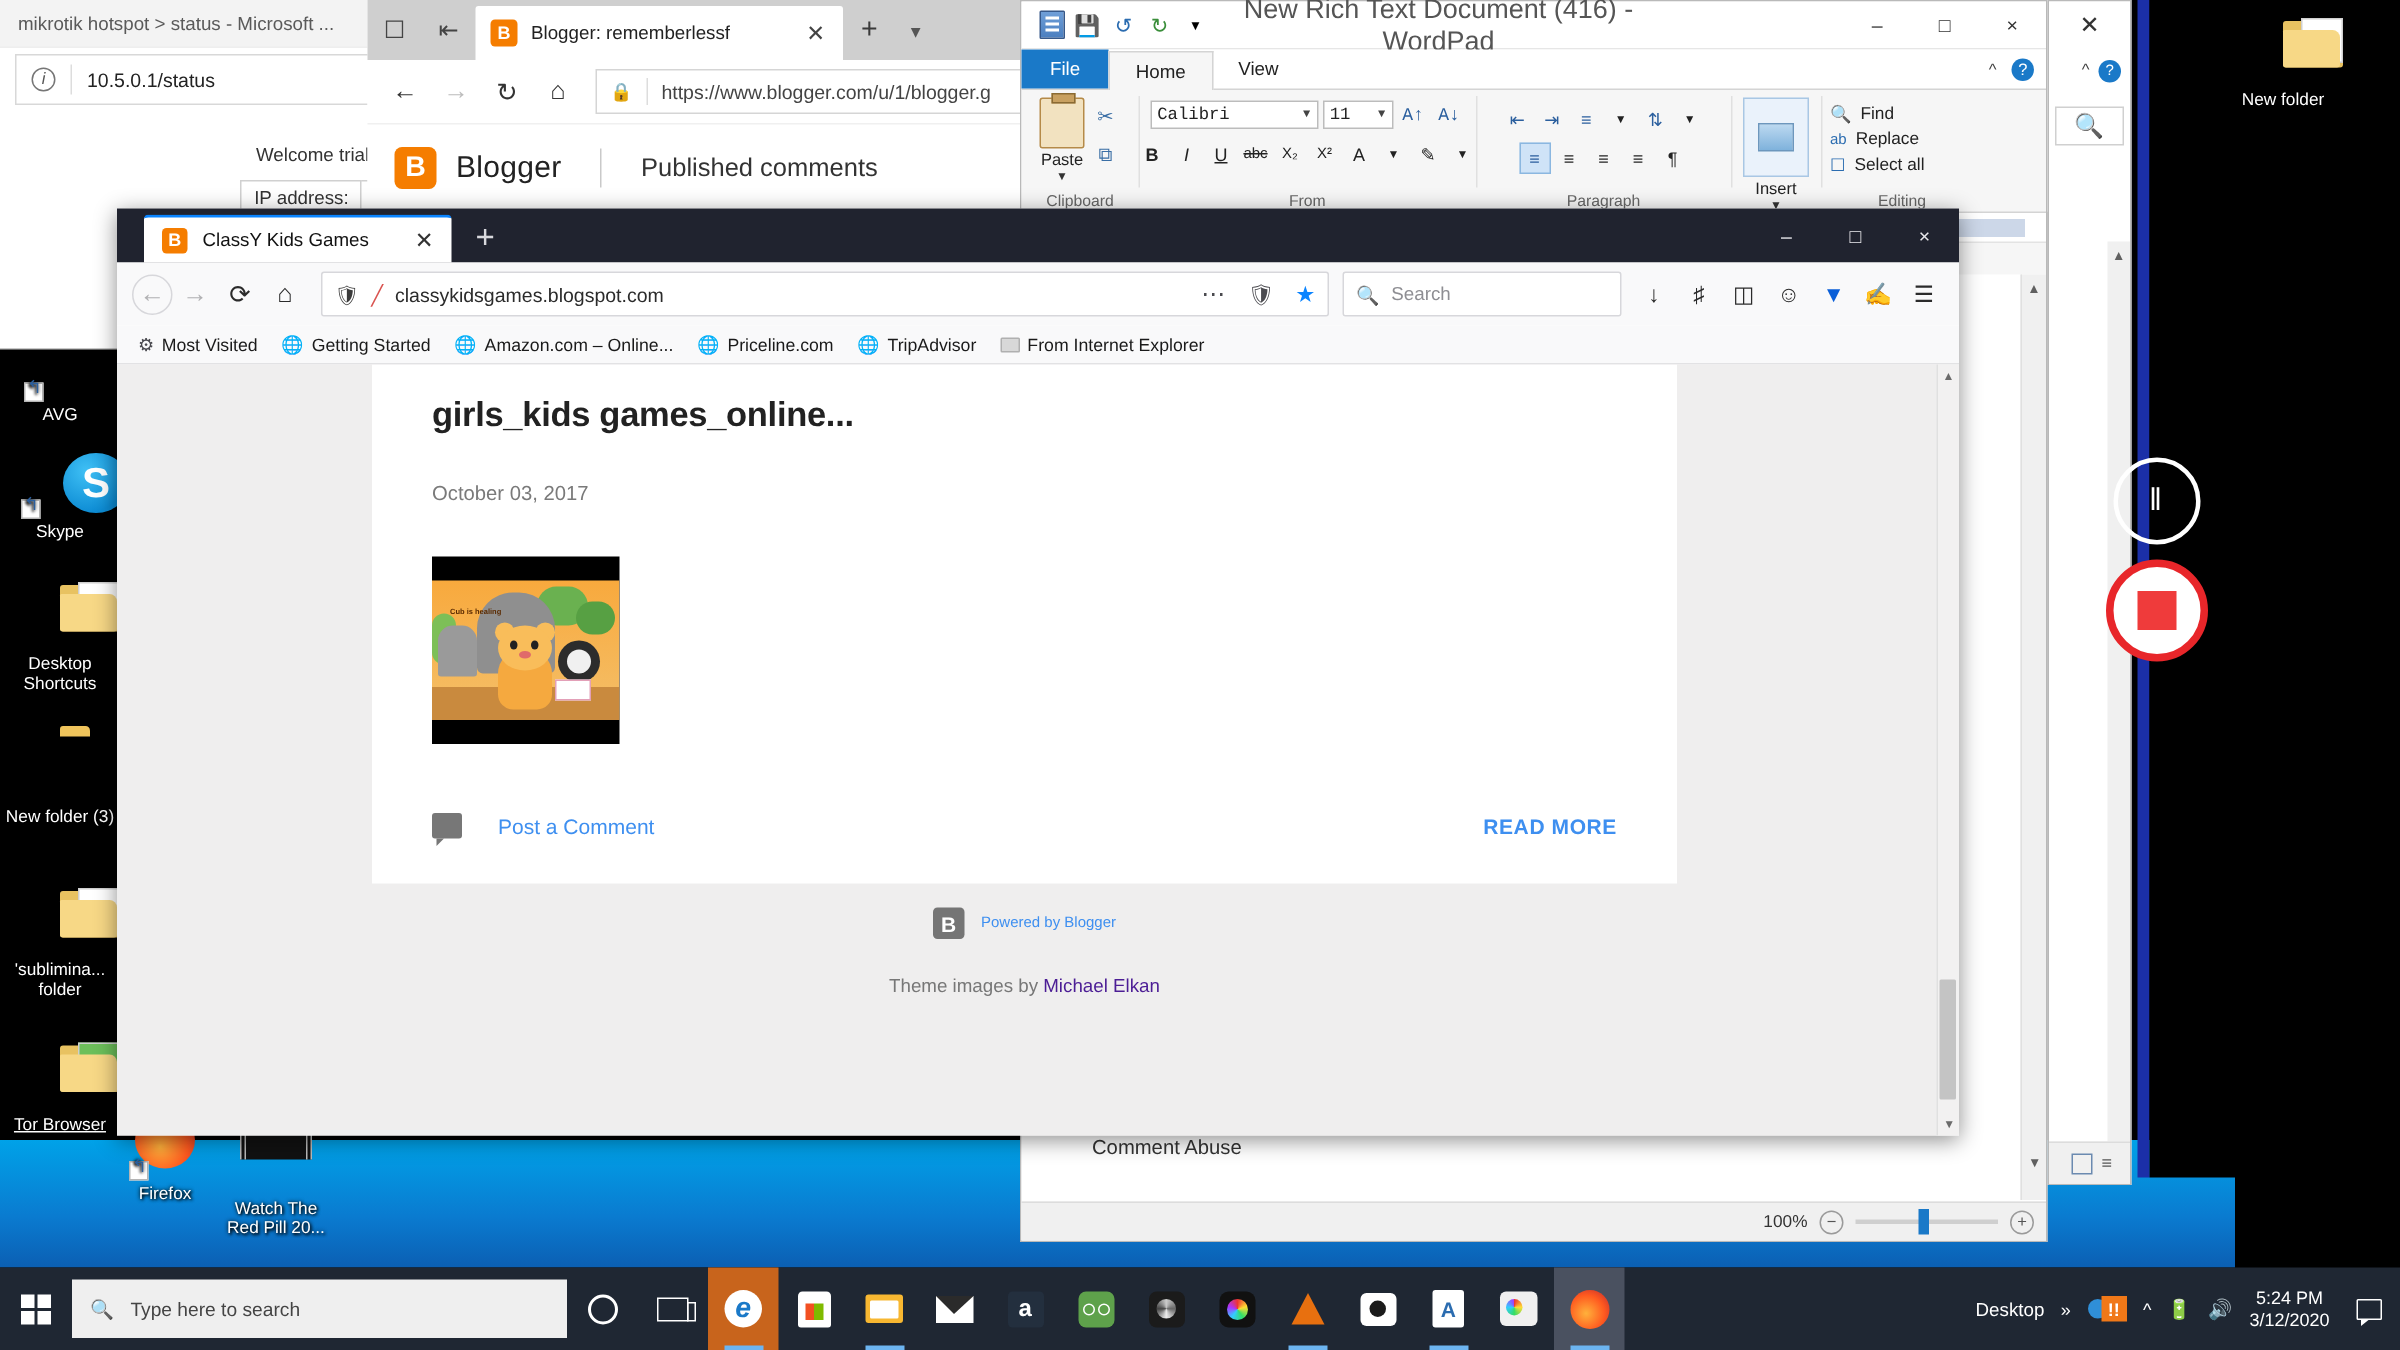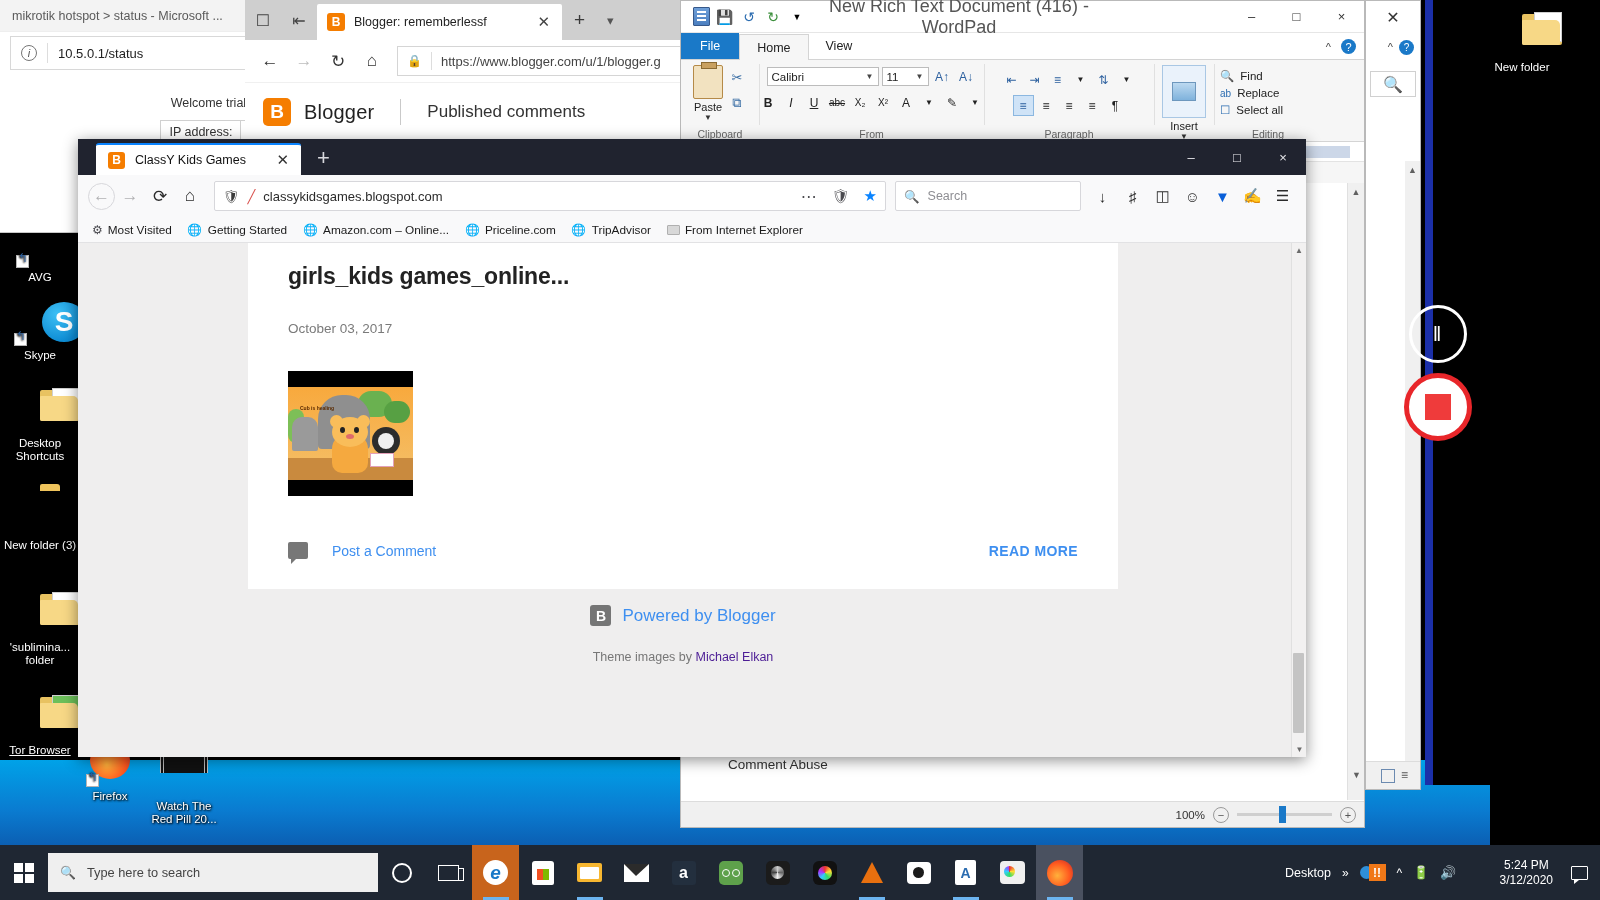--- a/index.html
+++ b/index.html
@@ -141,21 +141,21 @@
   .wp-help{width:15px;height:15px;border-radius:50%;background:#1a79c8;color:#fff;font-size:11px;
      display:flex;align-items:center;justify-content:center;}
   #wp-ribbon { height:82px; background:#f6f6f6; display:flex; position:relative; border-bottom:1px solid #d4d4d4;}
   .rb-group { display:flex; flex-direction:column; align-items:center; padding:3px 6px 0; position:relative;}
   .rb-group + .rb-group::before{content:"";position:absolute;left:0;top:4px;bottom:16px;width:1px;background:#e0e0e0;}
   .rb-label{ position:absolute;bottom:1px;left:0;right:0;text-align:center;font-size:10.5px;color:#666;}
   .paste-ico { width:30px;height:34px;background:#f2e2c0;border:1px solid #b58a48;border-radius:2px;position:relative;margin-top:2px;}
   .paste-ico::before{content:"";position:absolute;left:7px;top:-4px;width:14px;height:5px;background:#c8a060;border:1px solid #8a6a33;}
   .paste-lbl{font-size:11px;color:#222;margin-top:2px;}
   .mini-ico{width:20px;height:20px;display:flex;align-items:center;justify-content:center;font-size:13px;color:#3a6ea5;}
-  .fontrow{display:flex;align-items:center;gap:3px;margin-top:3px;}
+  .fontrow{display:flex;align-items:center;gap:3px;margin-top:3px;font-family:Liberation Mono, monospace;}
   .fontbox{height:19px;border:1px solid #bcbcbc;background:#fff;font-size:11.5px;color:#222;
      display:flex;align-items:center;padding:0 4px;}
   .fontbox .caret{margin-left:auto;padding-left:6px;font-size:8px;color:#444;}
   .fmtrow{display:flex;align-items:center;gap:2px;margin-top:5px;}
   .fbtn{width:21px;height:21px;display:flex;align-items:center;justify-content:center;font-size:12px;color:#222;}
   .fbtn.blue{color:#2b5f9e;}
   .align-active{background:#cfe3f7;border:1px solid #8bb7e0;}
   .ins-box{width:44px;height:56px;border:1px solid #a9c7e4;background:#eaf2fb;display:flex;
      flex-direction:column;align-items:center;justify-content:center;margin-top:2px;}
   .ins-pic{width:24px;height:19px;background:linear-gradient(#bcd9f0,#7fb2dc);border:1px solid #6d97bd;}
@@ -251,21 +251,21 @@
   .th-card{position:absolute;left:82px;top:82px;width:24px;height:14px;background:#fff;border:1px solid #e3a0b8;}
   #post-actions{ display:flex; align-items:center; margin-top:46px;}
   .comment-ico{ width:20px;height:17px;background:#777;border-radius:2px;position:relative;}
   .comment-ico::after{content:"";position:absolute;left:3px;bottom:-5px;border-left:5px solid #777;border-bottom:5px solid transparent;}
   #post-comment{ font-size:14px; color:#3e8ff0; margin-left:24px;}
   #read-more{ margin-left:auto; font-size:14px; font-weight:bold; color:#3e8ff0; letter-spacing:.4px;}
   #more-posts{ text-align:center; margin-top:54px; font-size:13.5px; font-weight:bold; color:#3e8ff0; letter-spacing:.5px;}
   #powered{ display:flex; align-items:center; justify-content:center; margin-top:50px; gap:11px;}
   .pw-ico{width:21px;height:21px;background:#757575;border-radius:3px;color:#fff;font-weight:bold;font-size:14px;
     display:flex;align-items:center;justify-content:center;}
-  #powered .pw-txt{ font-size:17px; color:#3e8ff0;}
+  #powered .pw-txt{ font-size:10px; color:#3e8ff0;}
   #theme-credit{ text-align:center; margin-top:24px; font-size:12.5px; color:#777;}
   #theme-credit a{ color:#4c1d95; text-decoration:none;}
 
   
   #report-abuse { position:absolute; left:728px; top:757px; font-size:13.5px; color:#333; }
 
   
   .rec-pause{ position:absolute; left:1409px; top:305px; width:58px;height:58px;border:3px solid #fff;
      border-radius:50%; display:flex;align-items:center;justify-content:center;}
   .rec-pause span{ color:#fff; font-size:21px; letter-spacing:2px;}
@@ -281,21 +281,21 @@
   .winlogo i{background:#fff;display:block;}
   #tb-search{ width:330px;height:39px;background:#efefef;display:flex;align-items:center;padding:0 12px;
      gap:11px; font-size:12.8px; color:#444;}
   .tb-ico{ width:47px;height:55px;display:flex;align-items:center;justify-content:center;color:#fff;}
   .tb-ico.active{ background:#c8641c; }
   .tb-ico.open::after{ content:""; position:absolute; bottom:0; width:26px;height:3px;background:#6cb4f0;}
   .tb-ico{ position:relative; }
   #tray{ margin-left:auto; display:flex; align-items:center; gap:11px; padding-right:6px; color:#fff; }
   #tray .desk{ font-size:12.5px; }
   #tray .chev{ font-size:12px; }
-  #clock{ font-size:12px; line-height:15px; text-align:center;margin-left:32px; }
+  #clock{ font-size:12px; line-height:15px; text-align:center; }
   #action-center{ width:30px;height:55px;display:flex;align-items:center;justify-content:center;}
   .notif-box{width:17px;height:14px;border:1.6px solid #fff;border-radius:1px;position:relative;}
   .notif-box::after{content:"";position:absolute;left:2px;bottom:-5px;border-left:5px solid #fff;border-bottom:4px solid transparent;}
 
   
   .g-circle{width:20px;height:20px;border:2px solid #fff;border-radius:50%;}
   .g-taskview{width:21px;height:16px;border:1.6px solid #fff;position:relative;}
   .g-taskview::after{content:"";position:absolute;right:-6px;top:2px;width:4px;height:11px;border:1.6px solid #fff;}
   .g-edge{width:25px;height:25px;border-radius:50%;background:#fff;color:#1a79c8;font-size:19px;
      font-style:italic;font-weight:bold;display:flex;align-items:center;justify-content:center;}

